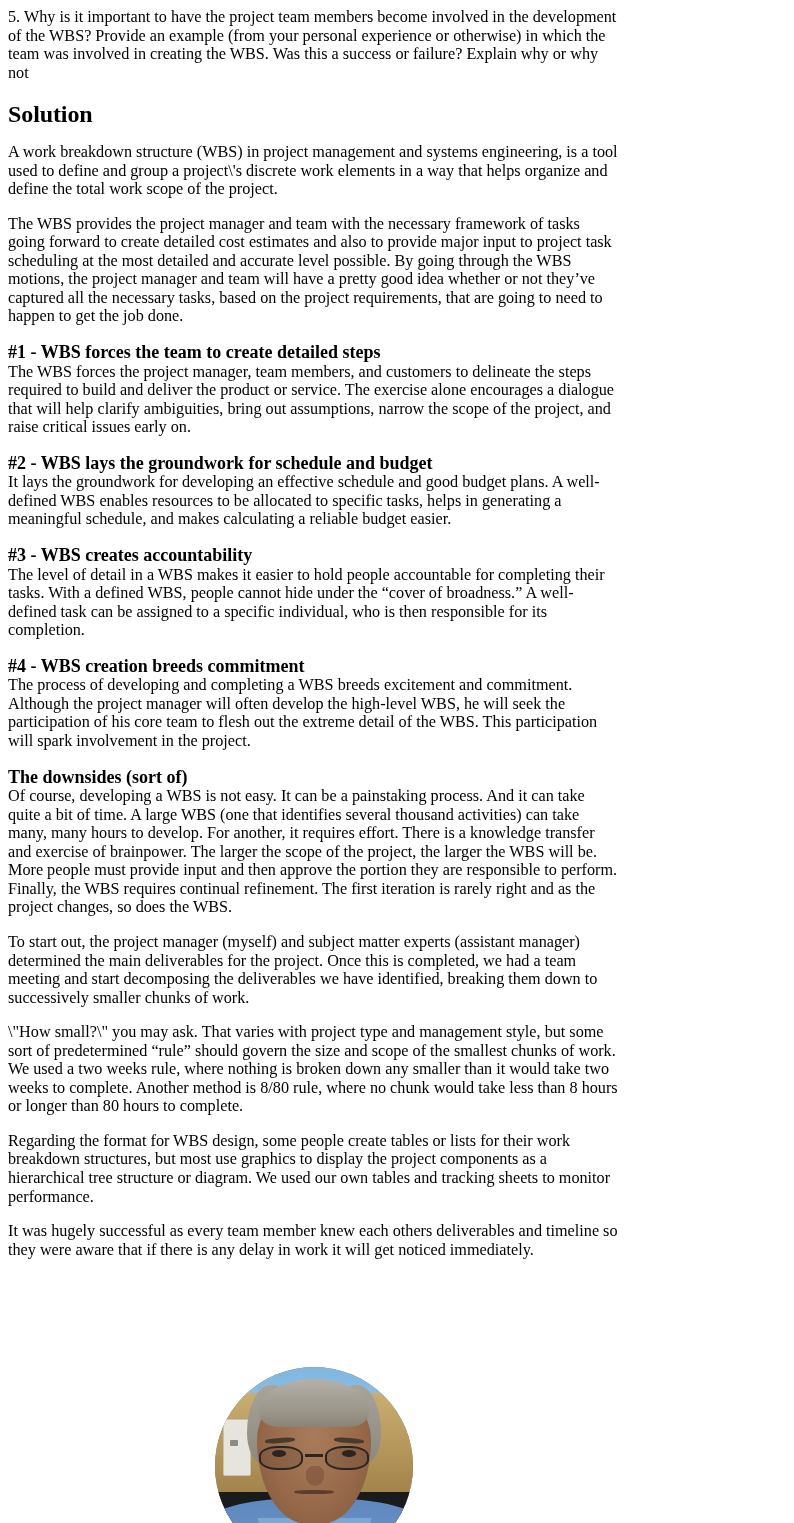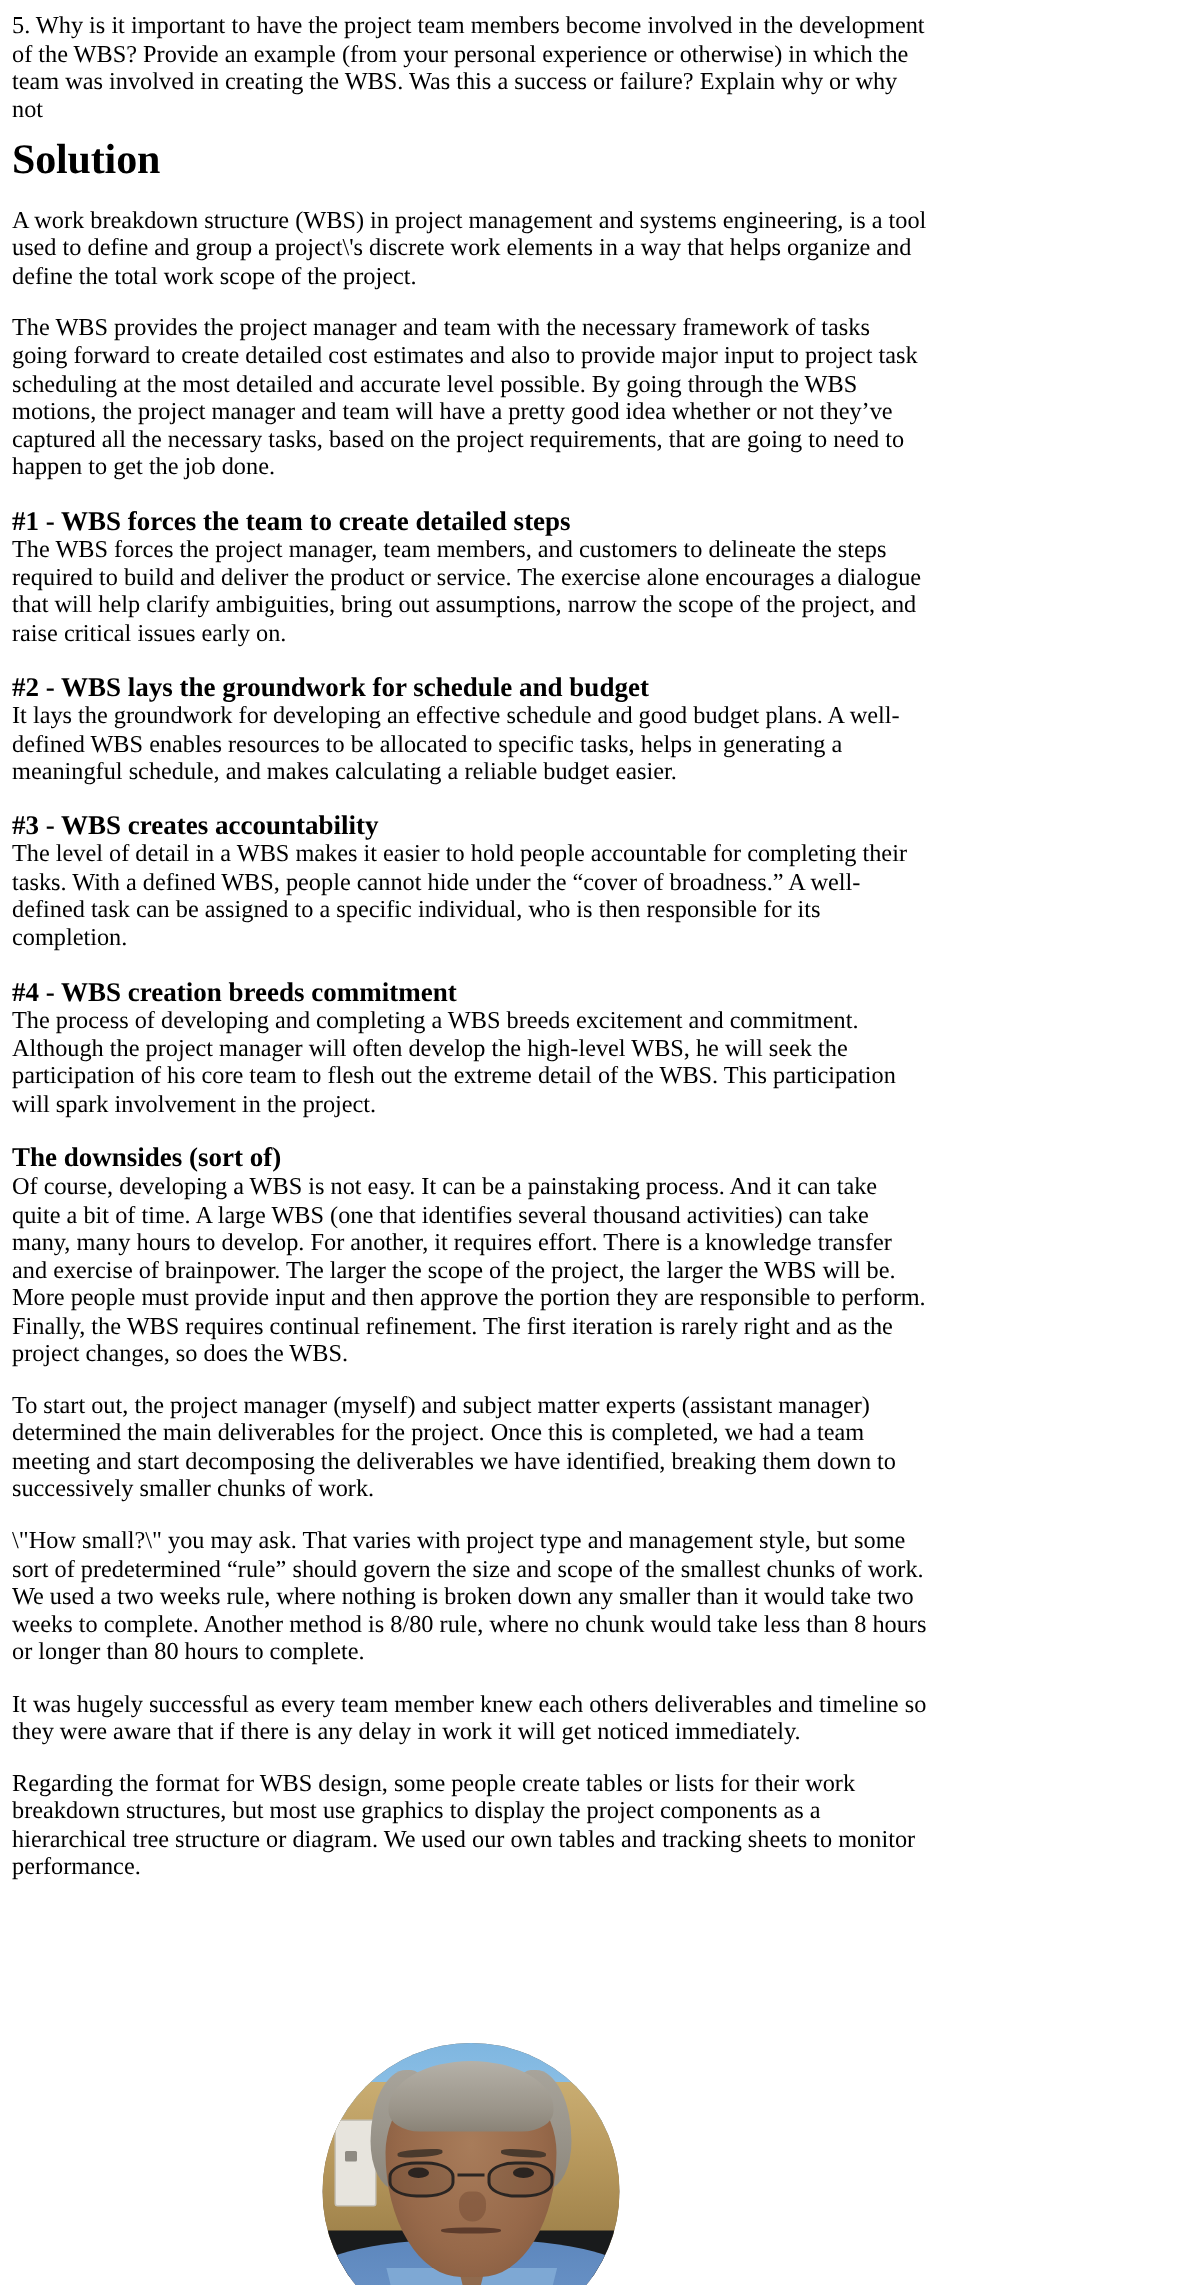--- a/index.html
+++ b/index.html
@@ -24,23 +24,23 @@
     font-size: 16.2px;
     line-height: 1.145;
     margin: 0 0 16px 0;
     text-align: left;
   }
   p.para:last-of-type { margin-bottom: 0; }
   .q-block {
     padding-top: 8px;
   }
   h2.solution-heading {
-    font-size: 28px;
+    font-size: 24px;
     font-weight: bold;
-    margin: 8px 0 14px 0;
+    margin: 18px 0 14px 0;
     line-height: 1.2;
     letter-spacing: -0.1px;
   }
   .bold-lead {
     font-weight: bold;
     font-size: 18px;
   }
   .avatar-wrap {
     width: 100%;
     display: flex;
@@ -244,23 +244,23 @@
   <p class="para"><span class="bold-lead">#3 - WBS creates accountability</span><br><span>The level of detail in a WBS makes it easier to hold people accountable for completing their tasks. With a defined WBS, people cannot hide under the “cover of broadness.” A well-defined task can be assigned to a specific individual, who is then responsible for its completion.</span></p>
 
   <p class="para"><span class="bold-lead">#4 - WBS creation breeds commitment</span><br><span>The process of developing and completing a WBS breeds excitement and commitment. Although the project manager will often develop the high-level WBS, he will seek the participation of his core team to flesh out the extreme detail of the WBS. This participation will spark involvement in the project.</span></p>
 
   <p class="para"><span class="bold-lead">The downsides (sort of)</span><br><span>Of course, developing a WBS is not easy. It can be a painstaking process. And it can take quite a bit of time. A large WBS (one that identifies several thousand activities) can take many, many hours to develop. For another, it requires effort. There is a knowledge transfer and exercise of brainpower. The larger the scope of the project, the larger the WBS will be. More people must provide input and then approve the portion they are responsible to perform. Finally, the WBS requires continual refinement. The first iteration is rarely right and as the project changes, so does the WBS.</span></p>
 
   <p class="para">To start out, the project manager (myself) and subject matter experts (assistant manager) determined the main deliverables for the project. Once this is completed, we had a team meeting and start decomposing the deliverables we have identified, breaking them down to successively smaller chunks of work.</p>
 
   <p class="para">\"How small?\" you may ask. That varies with project type and management style, but some sort of predetermined “rule” should govern the size and scope of the smallest chunks of work. We used a two weeks rule, where nothing is broken down any smaller than it would take two weeks to complete. Another method is 8/80 rule, where no chunk would take less than 8 hours or longer than 80 hours to complete.</p>
 
+  <p class="para">Regarding the format for WBS design, some people create tables or lists for their work breakdown structures, but most use graphics to display the project components as a hierarchical tree structure or diagram. We used our own tables and tracking sheets to monitor performance.</p>
+
   <p class="para">It was hugely successful as every team member knew each others deliverables and timeline so they were aware that if there is any delay in work it will get noticed immediately.</p>
-
-  <p class="para">Regarding the format for WBS design, some people create tables or lists for their work breakdown structures, but most use graphics to display the project components as a hierarchical tree structure or diagram. We used our own tables and tracking sheets to monitor performance.</p>
 
   <div class="avatar-wrap">
     <div class="avatar">
       <div class="av-sky"></div>
       <div class="av-wall-mid"></div>
       <div class="av-wallL"></div>
       <div class="av-wallR"></div>
       <div class="av-switch"></div>
       <div class="av-darkband"></div>
       <div class="av-shirt"></div>

